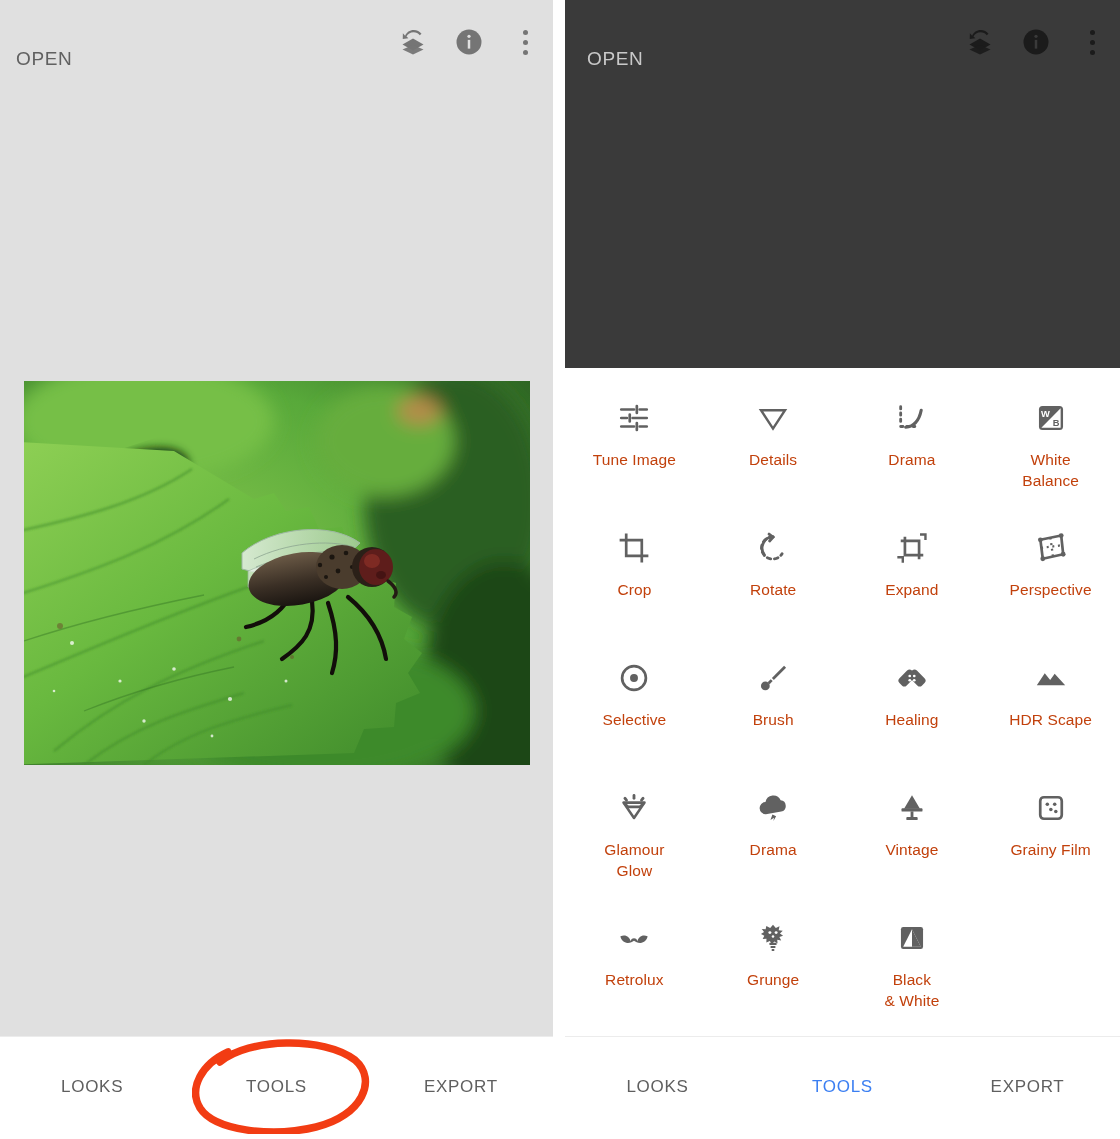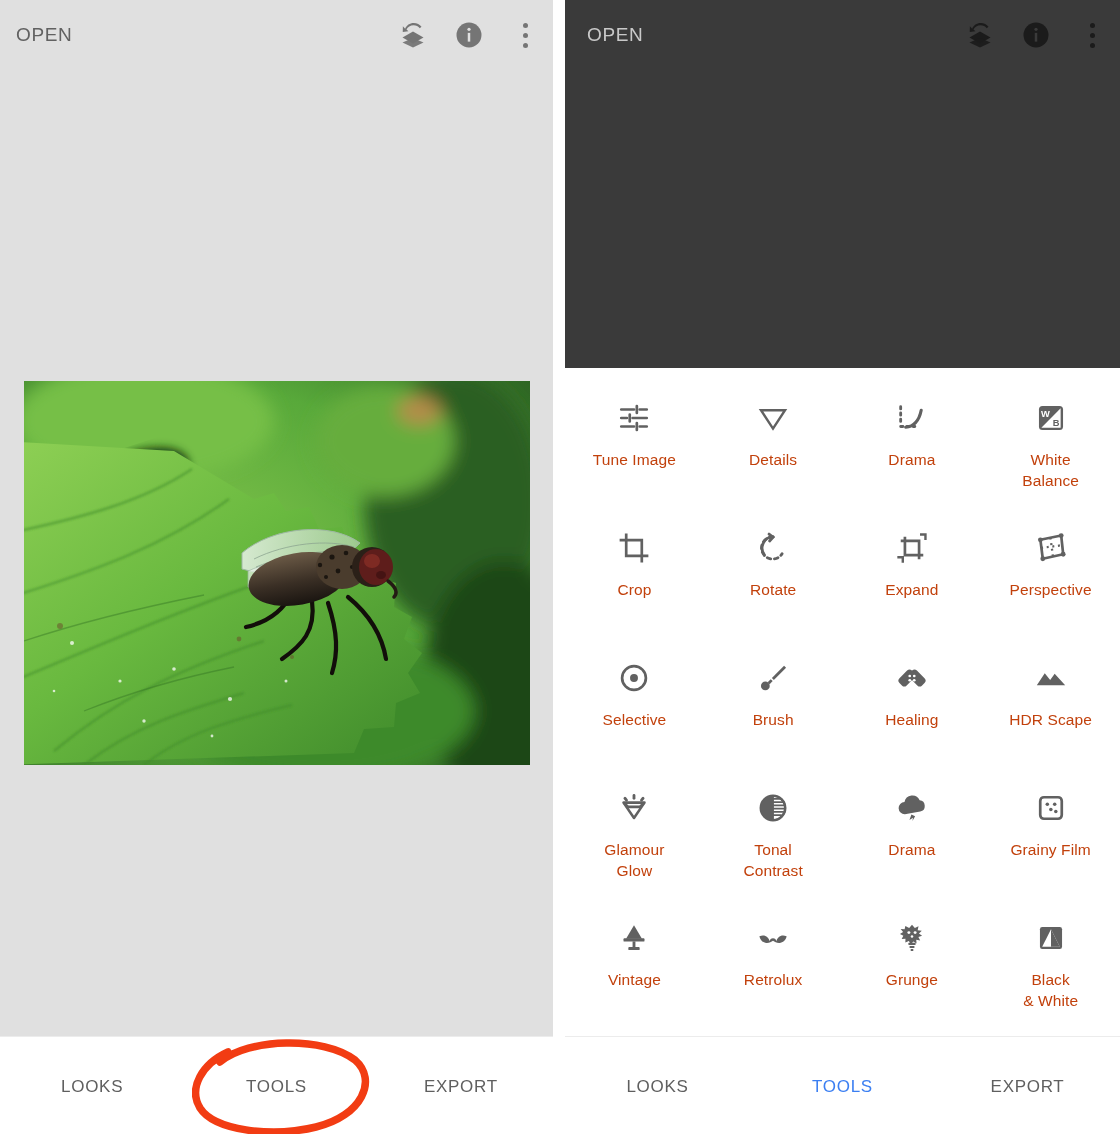--- a/index.html
+++ b/index.html
@@ -21,21 +21,21 @@
     background:#e0e0e0;
   }
   .canvas-right-dark {
     position:absolute; left:0; top:0; width:555px; height:368px;
     background:#3a3a3a;
   }
 
   
   .appbar {
     position:absolute; left:0; top:0; height:70px; width:100%;
-    display:flex; align-items:center;
+    display:flex; align-items:flex-end;
   }
   .appbar-title {
     font-size:19px; letter-spacing:.6px; font-weight:400;
     margin-left:16px;
   }
   .left .appbar-title  { color:#616161; }
   .right .appbar-title { color:#c9c9c9; margin-left:22px; }
   .appbar-actions { margin-left:auto; display:flex; align-items:center; }
   .appbar-actions .act {
     width:56px; height:56px; display:flex; align-items:center; justify-content:center;
@@ -442,74 +442,61 @@
               <g stroke-linecap="round" stroke-width="2">
                 <path d="M12 3.2v1.9"></path>
                   <path d="M5.6 5.1 6.7 6.4"></path>
                   <path d="M18.4 5.1 17.3 6.4"></path>
               </g>
             </svg>
           </span>
           <span class="tlabel">Glamour<br>Glow</span>
         </div>
 
-        <div class="tool">
-          <span class="ticon">
-            <svg width="34" height="34" viewBox="0 0 24 24">
-              <circle cx="12" cy="12" r="8.6" fill="none" stroke="currentColor" stroke-width="1.8"></circle>
-              <path d="M12 3.4a8.6 8.6 0 0 1 0 17.2Z" fill="none" stroke="currentColor" stroke-width="1.3"></path>
-              <g stroke="currentColor" stroke-width="1.25">
-                <path d="M12 5.6h6.4M12 7.9h7.6M12 10.2h8.4M12 12.5h8.4M12 14.8h7.6M12 17.1h6.2"></path>
-              </g>
-              <path d="M12 3.4a8.6 8.6 0 0 0 0 17.2Z" fill="currentColor"></path>
-            </svg>
-          </span>
-          <span class="tlabel">Tonal<br>Contrast</span>
-        </div>
 
         <div class="tool">
           <span class="ticon">
             <svg width="34" height="34" viewBox="0 0 24 24">
               <path d="M7 16.4a4.3 4.3 0 0 1-.3-8.6 5.6 5.6 0 0 1 10.7-1.2 4 4 0 0 1 .4 7.9Z" fill="currentColor"></path>
               <path d="M11.6 16.6 10.2 20.4l2.5-1.5-.4 2.3 1.9-3.4Z" fill="currentColor"></path>
             </svg>
           </span>
           <span class="tlabel">Drama</span>
+        </div>
+
+        <div class="tool">
+          <span class="ticon">
+            <svg width="34" height="34" viewBox="0 0 24 24">
+              <path d="M12 3 6.4 12.6h11.2Z" fill="currentColor"></path>
+              <rect x="4.6" y="12.2" width="14.8" height="2.3" rx="0.6" fill="currentColor"></rect>
+              <rect x="11" y="14.4" width="2" height="4.4" fill="currentColor"></rect>
+              <rect x="8" y="18.4" width="8" height="2.1" rx="0.6" fill="currentColor"></rect>
+            </svg>
+          </span>
+          <span class="tlabel">Vintage</span>
         </div>
 
         <div class="tool">
           <span class="ticon">
             <svg width="34" height="34" viewBox="0 0 24 24">
               <rect x="4.4" y="4.4" width="15.2" height="15.2" rx="2.6" fill="none" stroke="currentColor" stroke-width="1.9"></rect>
               <g fill="currentColor">
                 <circle cx="9.4" cy="9.4" r="1.25"></circle>
                   <circle cx="14.6" cy="9.4" r="1.25"></circle>
                 <circle cx="11.9" cy="13.1" r="1.25"></circle>
                   <circle cx="15.4" cy="14.4" r="1.25"></circle>
               </g>
             </svg>
           </span>
           <span class="tlabel">Grainy Film</span>
         </div>
 
         <div class="tool">
           <span class="ticon">
             <svg width="34" height="34" viewBox="0 0 24 24">
-              <path d="M12 3 6.4 12.6h11.2Z" fill="currentColor"></path>
-              <rect x="4.6" y="12.2" width="14.8" height="2.3" rx="0.6" fill="currentColor"></rect>
-              <rect x="11" y="14.4" width="2" height="4.4" fill="currentColor"></rect>
-              <rect x="8" y="18.4" width="8" height="2.1" rx="0.6" fill="currentColor"></rect>
-            </svg>
-          </span>
-          <span class="tlabel">Vintage</span>
-        </div>
-
-        <div class="tool">
-          <span class="ticon">
-            <svg width="34" height="34" viewBox="0 0 24 24">
               <path d="M2.4 10.8c2.4-.9 4.3-.5 5.6.6 1 .9 1.4 2 1.6 2.9.3-1.3 1-2.2 2.4-2.2s2.1.9 2.4 2.2c.2-.9.6-2 1.6-2.9 1.3-1.1 3.2-1.5 5.6-.6-.5 2.8-2.6 4.6-5 4.7-1.9.1-3.4-.7-4.6-1.6-1.2.9-2.7 1.7-4.6 1.6-2.4-.1-4.5-1.9-5-4.7Z" fill="currentColor"></path>
             </svg>
           </span>
           <span class="tlabel">Retrolux</span>
         </div>
 
         <div class="tool">
           <span class="ticon">
             <svg width="34" height="34" viewBox="0 0 24 24">
               <path d="M12 2.6 14 5l2.6-1.3L16 6.6l2.9.2-2 2 2.2 1.6-2.6.9 1.3 2.4-2.8-.4.2 2.6-2.2-1.4-1.9 1.9-1.3-2.3-2.5 1 .1-2.6-2.7.2 1.2-2.3-2.4-1.2 2.2-1.5-1.7-2 2.8.1L7.3 3.5 10 5Z" fill="currentColor"></path>

